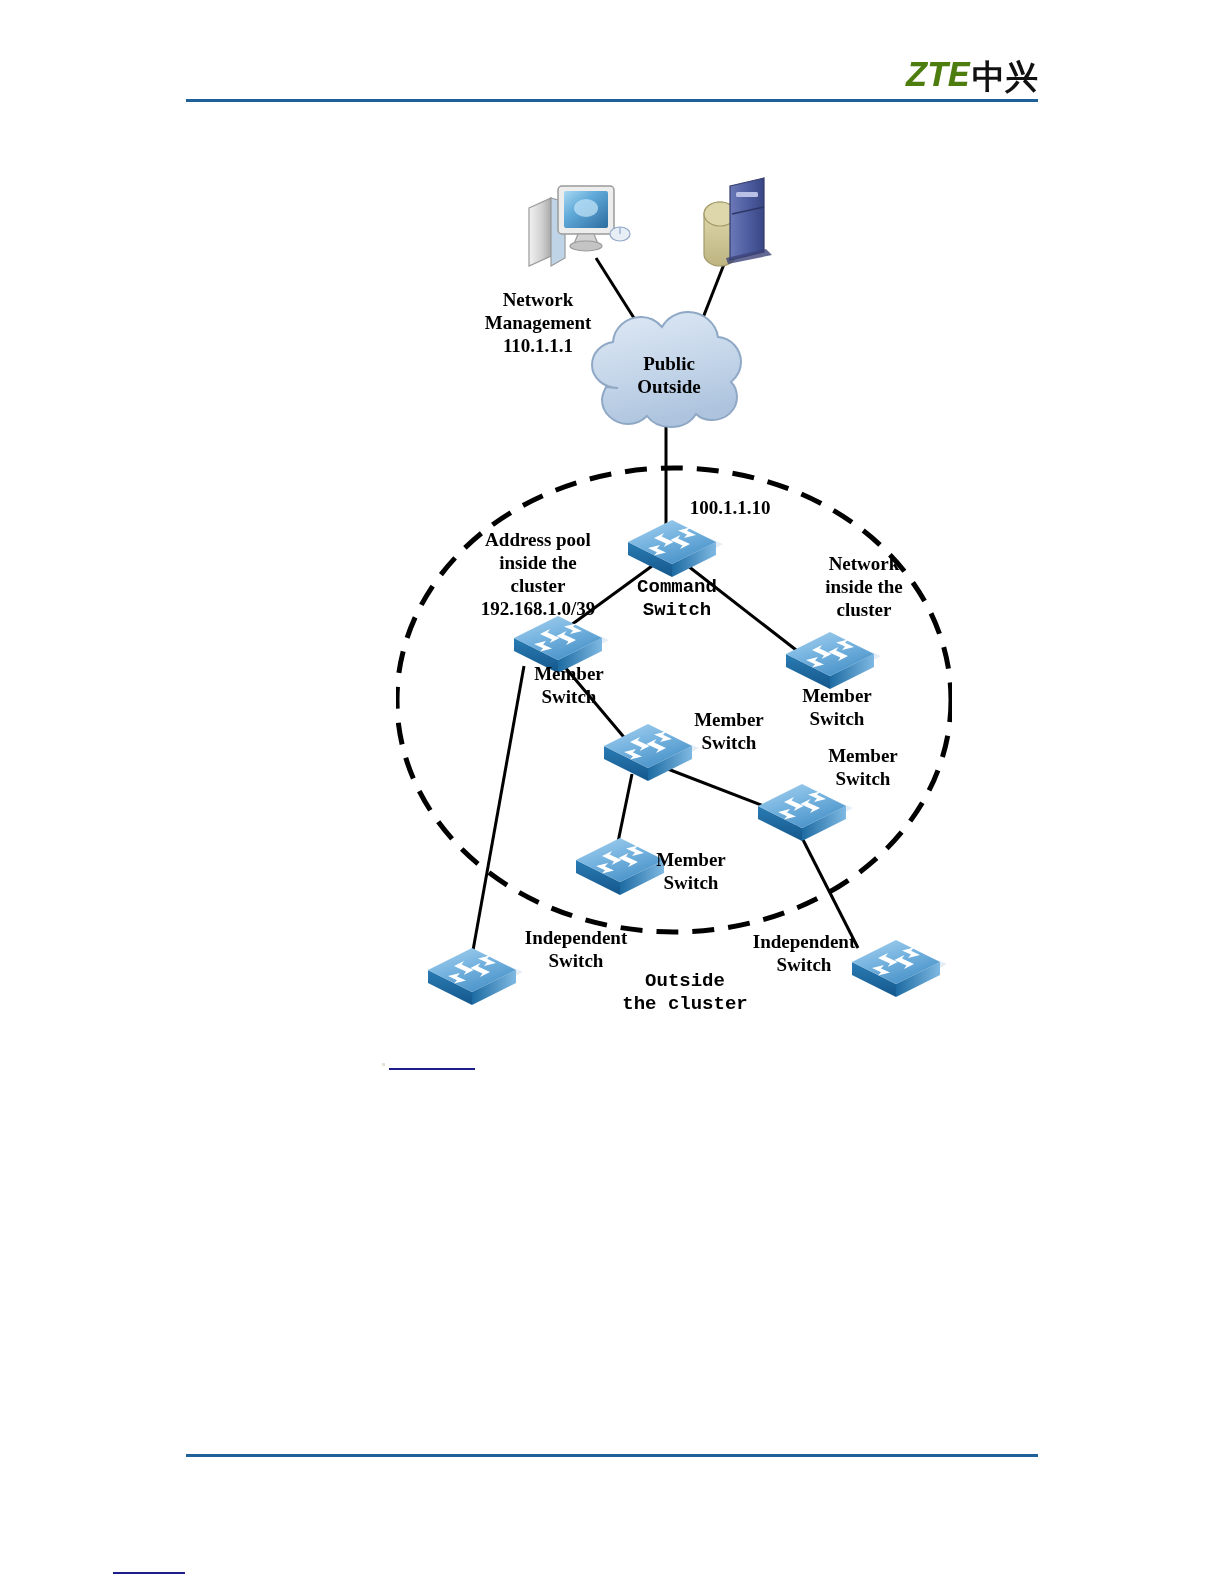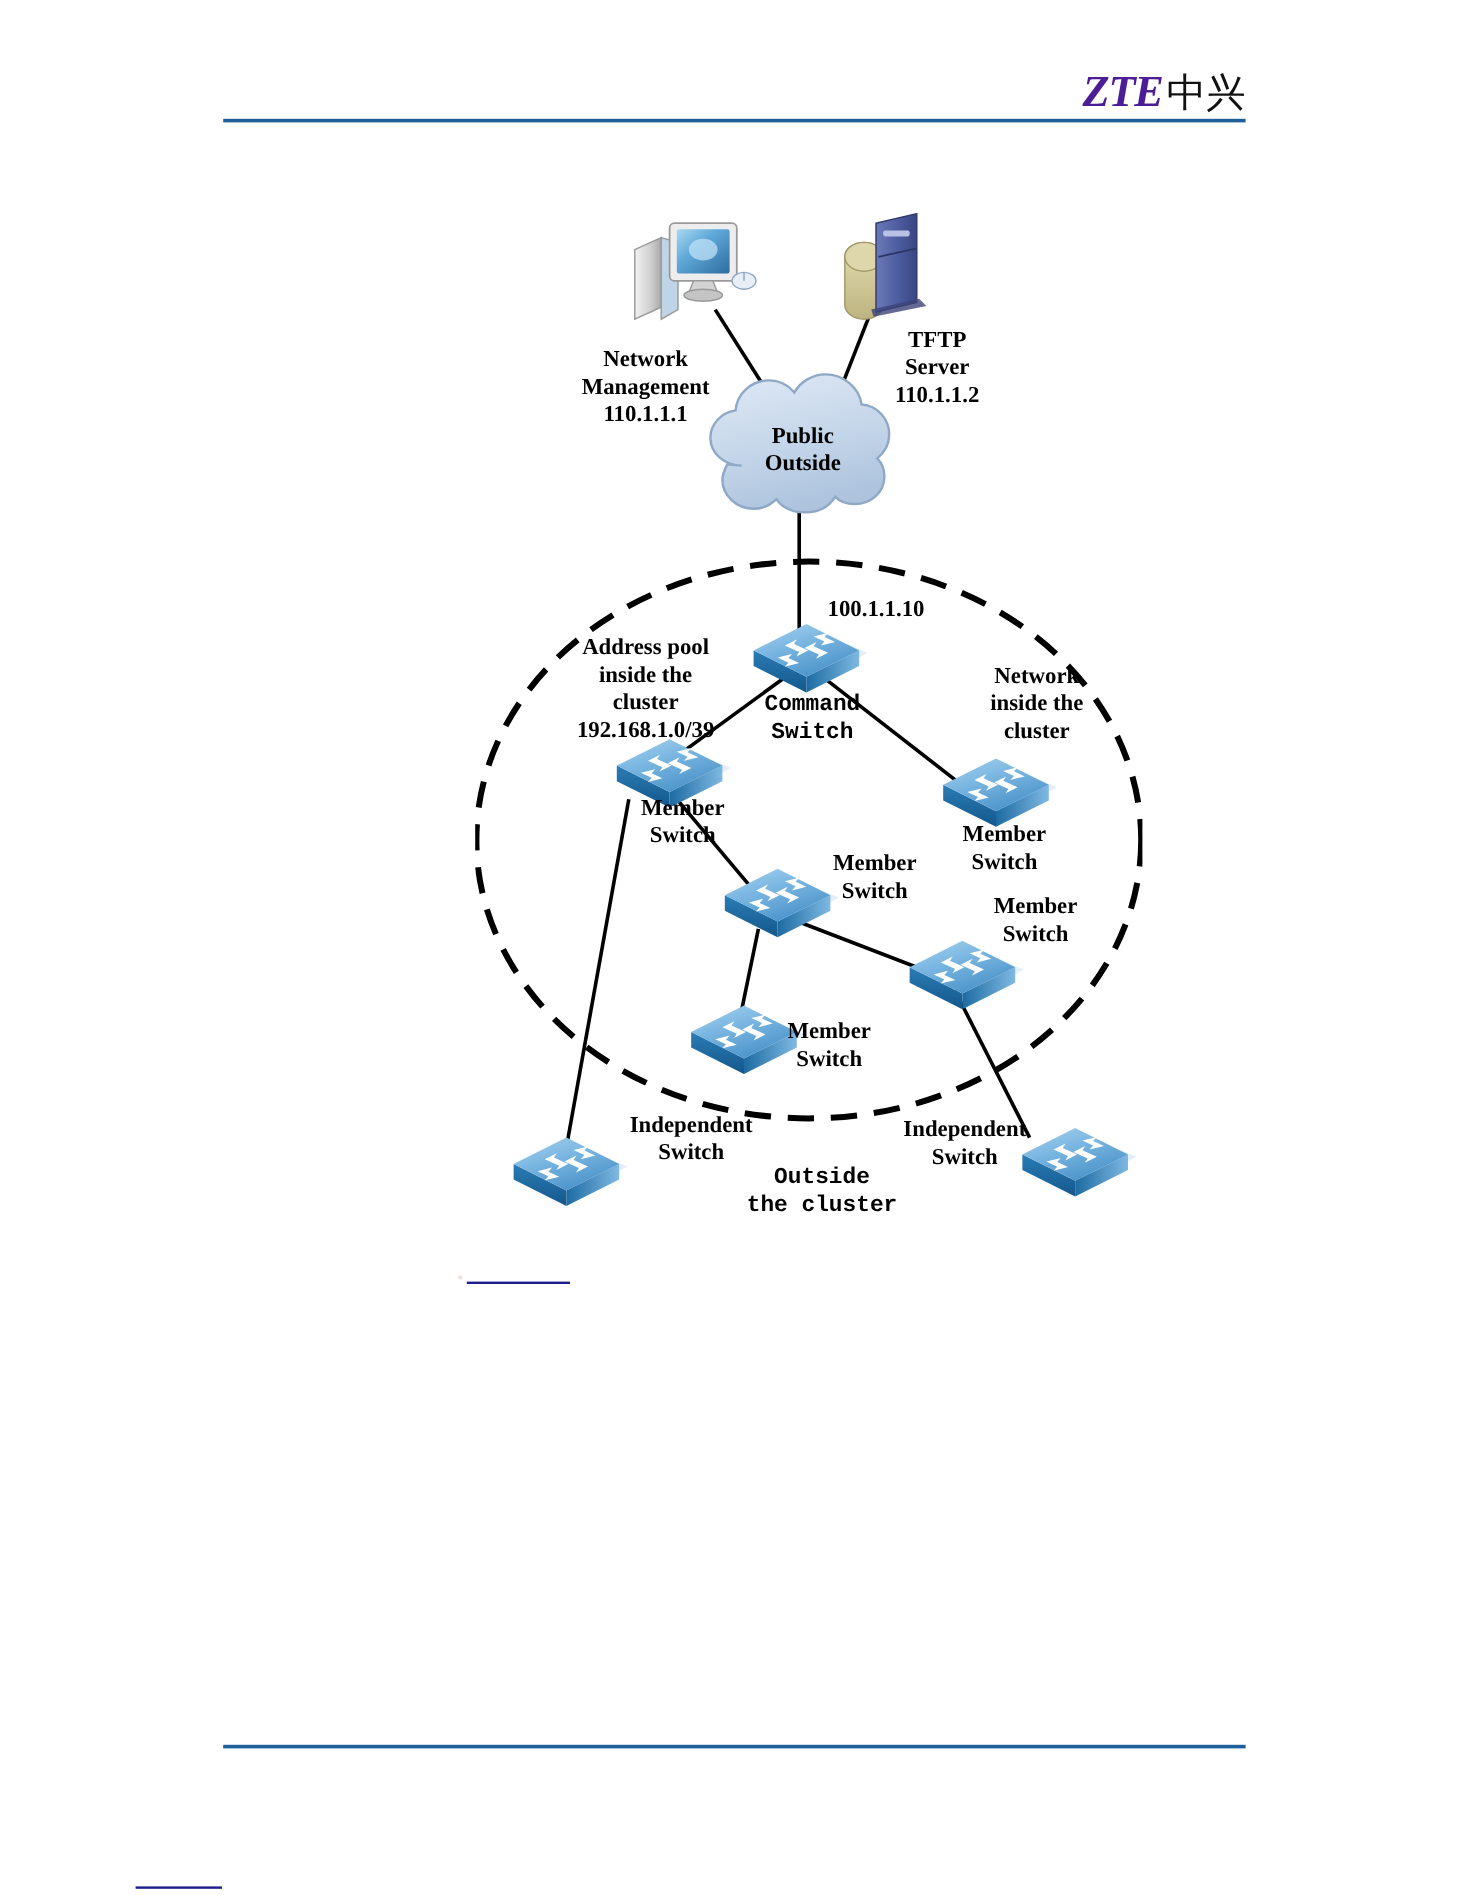--- a/index.html
+++ b/index.html
@@ -25,31 +25,31 @@
   .brand {
     position: absolute;
     top: 58px;
     right: 186px;
     display: flex;
     align-items: center;
     gap: 1px;
     user-select: none;
   }
   .brand-zte {
-    font-family: Liberation Serif, serif;
+    font-family: Liberation Mono, monospace;
     font-weight: bold;
     font-style: italic;
     font-size: 37px;
     letter-spacing: -1px;
-    color: #4c1d95;
+    color: #4d7c0f;
     line-height: 1;
   }
   .brand-cn {
     font-family: "DejaVu Sans", sans-serif;
-    font-weight: normal;
+    font-weight: bold;
     font-size: 33px;
     color: #111111;
     line-height: 1;
     margin-left: 2px;
   }
 
   .header-rule {
     position: absolute;
     left: 186px;
     right: 186px;
@@ -257,23 +257,20 @@
       </g>
       <g>
         <use href="#switch-glyph" x="452" y="776"></use>
       </g>
     </svg>
 
     <div class="fig-label" style="left:72px; top:122px; width:140px;">Network
 Management
 110.1.1.1</div>
 
-    <div class="fig-label" style="left:320px; top:106px; width:130px;">TFTP
-Server
-110.1.1.2</div>
 
     <div class="fig-label" style="left:218px; top:186px; width:110px;">Public
 Outside</div>
 
     <div class="fig-label" style="left:274px; top:330px; width:120px; text-align:center;">100.1.1.10</div>
 
     <div class="fig-label" style="left:216px; top:410px; width:130px;font-family:Liberation Mono, monospace;">Command
 Switch</div>
 
     <div class="fig-label" style="left:62px; top:362px; width:160px;">Address pool

